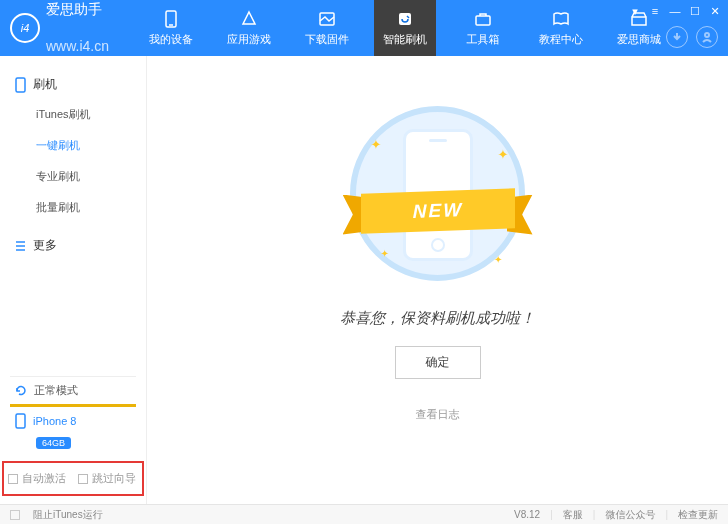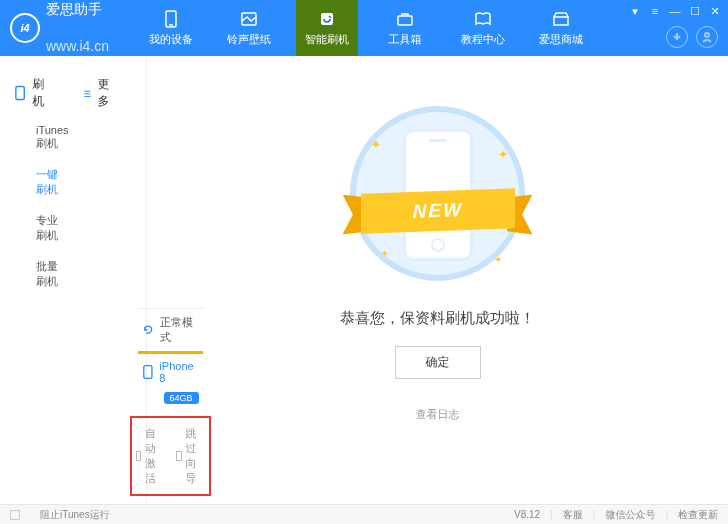--- a/index.html
+++ b/index.html
@@ -1,38 +1,38 @@
 <!DOCTYPE html>
 <html><head>
   <meta charset="utf-8">
   <style>
     * { margin: 0; padding: 0; box-sizing: border-box; font-family: "Microsoft YaHei", Arial, sans-serif; }
     body { width: 728px; height: 524px; background: #fff; overflow: hidden; }
     
     .header { height: 56px; background: #2a8cff; display: flex; align-items: center; padding: 0 10px; position: relative; }
     .logo-block { display: flex; align-items: center; gap: 6px; width: 130px; }
-    .logo-circle { width: 30px; height: 30px; border: 2px solid #fff; border-radius: 50%; display: flex; align-items: center; justify-content: center; color: #fff; font-size: 11px; font-weight: bold; font-style: italic; }
+    .logo-circle { width: 30px; height: 30px; border: 2px solid #fff; border-radius: 50%; display: flex; align-items: center; justify-content: center; color: #fff; font-size: 11px; font-weight: normal; font-style: italic; }
     .logo-text { color: #fff; font-size: 14px; line-height: 1; }
     .logo-sub { color: #cfe5ff; font-size: 14px; margin-top: 22px; }
     
     .nav { display: flex; height: 100%; gap: 16px; }
     .nav-item { width: 62px; display: flex; flex-direction: column; align-items: center; justify-content: center; color: #fff; font-size: 11px; gap: 4px; cursor: pointer; }
-    .nav-item.active { background: #4d7c0f; }
+    .nav-item.active { background: #404040; }
     .nav-icon { width: 18px; height: 18px; display: flex; align-items: center; justify-content: center; }
     .nav-icon svg { stroke: #fff; fill: none; stroke-width: 1.5; }
     
     .win-controls { position: absolute; right: 6px; top: 4px; display: flex; gap: 6px; }
     .win-btn { width: 14px; height: 14px; color: #fff; font-size: 11px; cursor: pointer; display: flex; align-items: center; justify-content: center; }
     
     .hdr-icons { position: absolute; right: 10px; bottom: 8px; display: flex; gap: 8px; }
     .hdr-circle { width: 22px; height: 22px; border: 1.5px solid #9cc9ff; border-radius: 50%; display: flex; align-items: center; justify-content: center; cursor: pointer; }
     .hdr-circle svg { stroke: #9cc9ff; fill: none; stroke-width: 2; }
     
     .body { display: flex; height: 448px; }
-    .sidebar { width: 147px; border-right: 1px solid #eee; padding-top: 14px; display: flex; flex-direction: row; }
+    .sidebar { width: 147px; border-right: 1px solid #eee; padding-top: 14px; display: flex; flex-direction: column; }
     .sb-group { margin-bottom: 8px; }
     .sb-title { display: flex; align-items: center; gap: 6px; padding: 6px 14px; color: #333; font-size: 12px; }
     .sb-title svg { stroke: #2a8cff; fill: none; stroke-width: 1.5; }
     .sb-list { padding-left: 36px; }
     .sb-item { padding: 8px 0; color: #555; font-size: 11px; cursor: pointer; }
     .sb-item.active { color: #2a8cff; }
     
     .sb-bottom { margin-top: auto; padding: 0 10px 8px; }
     .mode-row { display: flex; align-items: center; gap: 6px; padding: 6px 4px; border-top: 1px solid #eee; font-size: 11px; color: #555; }
     .mode-row svg { stroke: #2a8cff; fill: none; stroke-width: 1.5; }
@@ -48,26 +48,26 @@
     .phone { width: 70px; height: 132px; background: #fff; border: 3px solid #dfefff; border-radius: 10px; position: absolute; left: 60px; top: 30px; }
     .phone::before { content: ""; position: absolute; left: 50%; top: 7px; width: 18px; height: 3px; background: #dfefff; transform: translateX(-50%); border-radius: 2px; }
     .phone::after { content: ""; position: absolute; left: 50%; bottom: 6px; width: 10px; height: 10px; border: 2px solid #dfefff; border-radius: 50%; transform: translateX(-50%); }
     .ribbon { position: absolute; left: 18px; top: 92px; }
     .ribbon-body { width: 154px; height: 40px; background: #ffca28; display: flex; align-items: center; justify-content: center; color: #fff; font-weight: bold; font-size: 19px; letter-spacing: 2px; font-style: italic; transform: skewY(-2deg); }
     .ribbon-tail { position: absolute; width: 26px; height: 40px; background: #f0a800; top: 4px; }
     .ribbon-tail.l { left: -18px; clip-path: polygon(0 0, 100% 8%, 100% 92%, 0 100%, 40% 50%); }
     .ribbon-tail.r { right: -18px; clip-path: polygon(0 8%, 100% 0, 60% 50%, 100% 100%, 0 92%); }
     .spark { position: absolute; color: #ffca28; font-size: 13px; }
     
-    .msg { color: #444; font-size: 15px; margin-bottom: 18px; }
+    .msg { color: #444; font-size: 15px; margin-bottom: 18px; font-style: italic; }
     .btn-ok { border: 1px solid #ccc; background: #fff; padding: 7px 30px; font-size: 12px; color: #444; cursor: pointer; margin-bottom: 28px; }
     .log-link { color: #999; font-size: 11px; cursor: pointer; }
     
     .footer { height: 20px; background: #f7f7f7; border-top: 1px solid #e5e5e5; display: flex; align-items: center; padding: 0 10px; font-size: 10px; color: #888; }
-    .f-left { display: flex; align-items: center; gap: 20px; }
+    .f-left { display: flex; align-items: center; gap: 13px; }
     .f-right { margin-left: auto; display: flex; gap: 10px; align-items: center; }
     .f-sep { color: #ddd; }
   </style>
 </head>
 <body>
 
 <div class="header">
   <div class="logo-block">
     <div class="logo-circle">i4</div>
     <div>
@@ -80,26 +80,34 @@
       <span class="nav-icon">
           <svg width="16" height="18" viewBox="0 0 16 18">
             <rect x="3" y="1" width="10" height="16" rx="1.5"></rect>
             <line x1="6" y1="15" x2="10" y2="15"></line>
           </svg>
         </span>
       <span>我的设备</span>
     </div>
     <div class="nav-item">
       <span class="nav-icon">
+          <svg width="18" height="18" viewBox="0 0 18 18">
+            <path d="M9 2 L15 14 L3 14 Z"></path>
+          </svg>
+        </span>
+      <span>应用游戏</span>
+    </div>
+    <div class="nav-item">
+      <span class="nav-icon">
           <svg width="18" height="16" viewBox="0 0 18 16">
             <rect x="2" y="2" width="14" height="12" rx="1"></rect>
             <path d="M2 10 L7 6 L11 10 L16 6"></path>
           </svg>
         </span>
-      <span>铃声壁纸</span>
+      <span>下载固件</span>
     </div>
     <div class="nav-item active">
       <span class="nav-icon">
           <svg width="16" height="16" viewBox="0 0 16 16">
             <rect x="2" y="2" width="12" height="12" rx="2" fill="#fff" stroke="none"></rect>
             <path d="M5 8 A3 3 0 1 0 11 8" stroke="#0e6fe0" fill="none"></path>
             <path d="M10 5 L12 7" stroke="#0e6fe0"></path>
           </svg>
         </span>
       <span>智能刷机</span>

